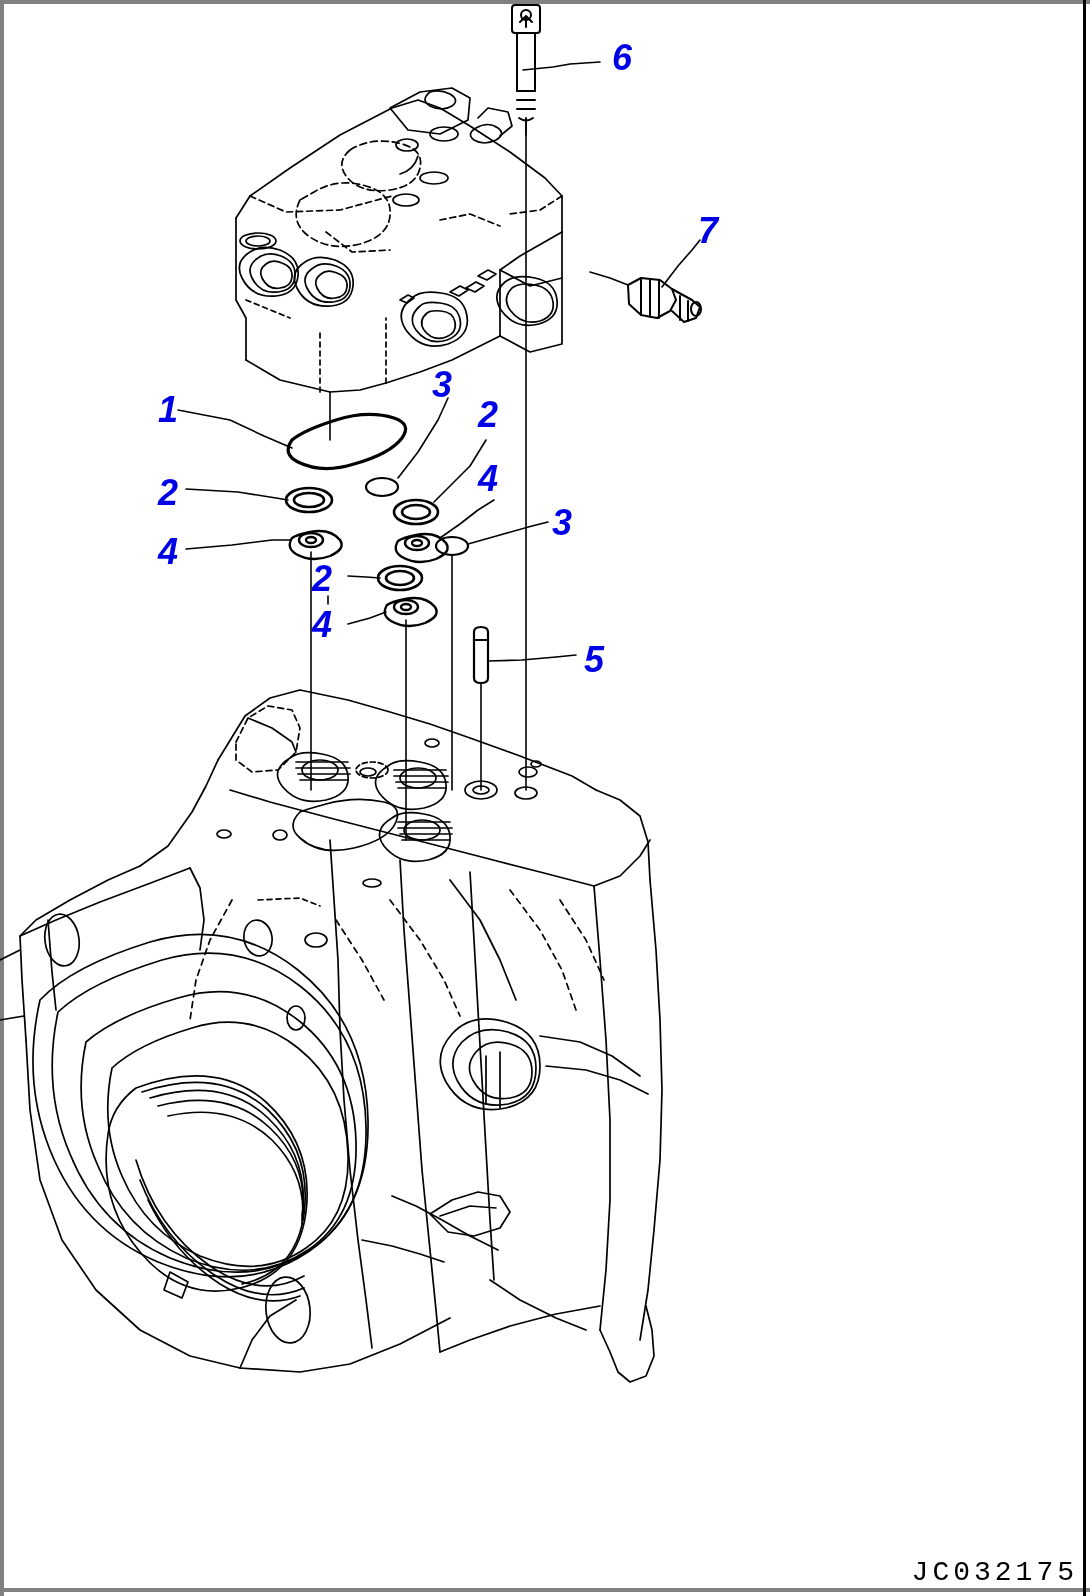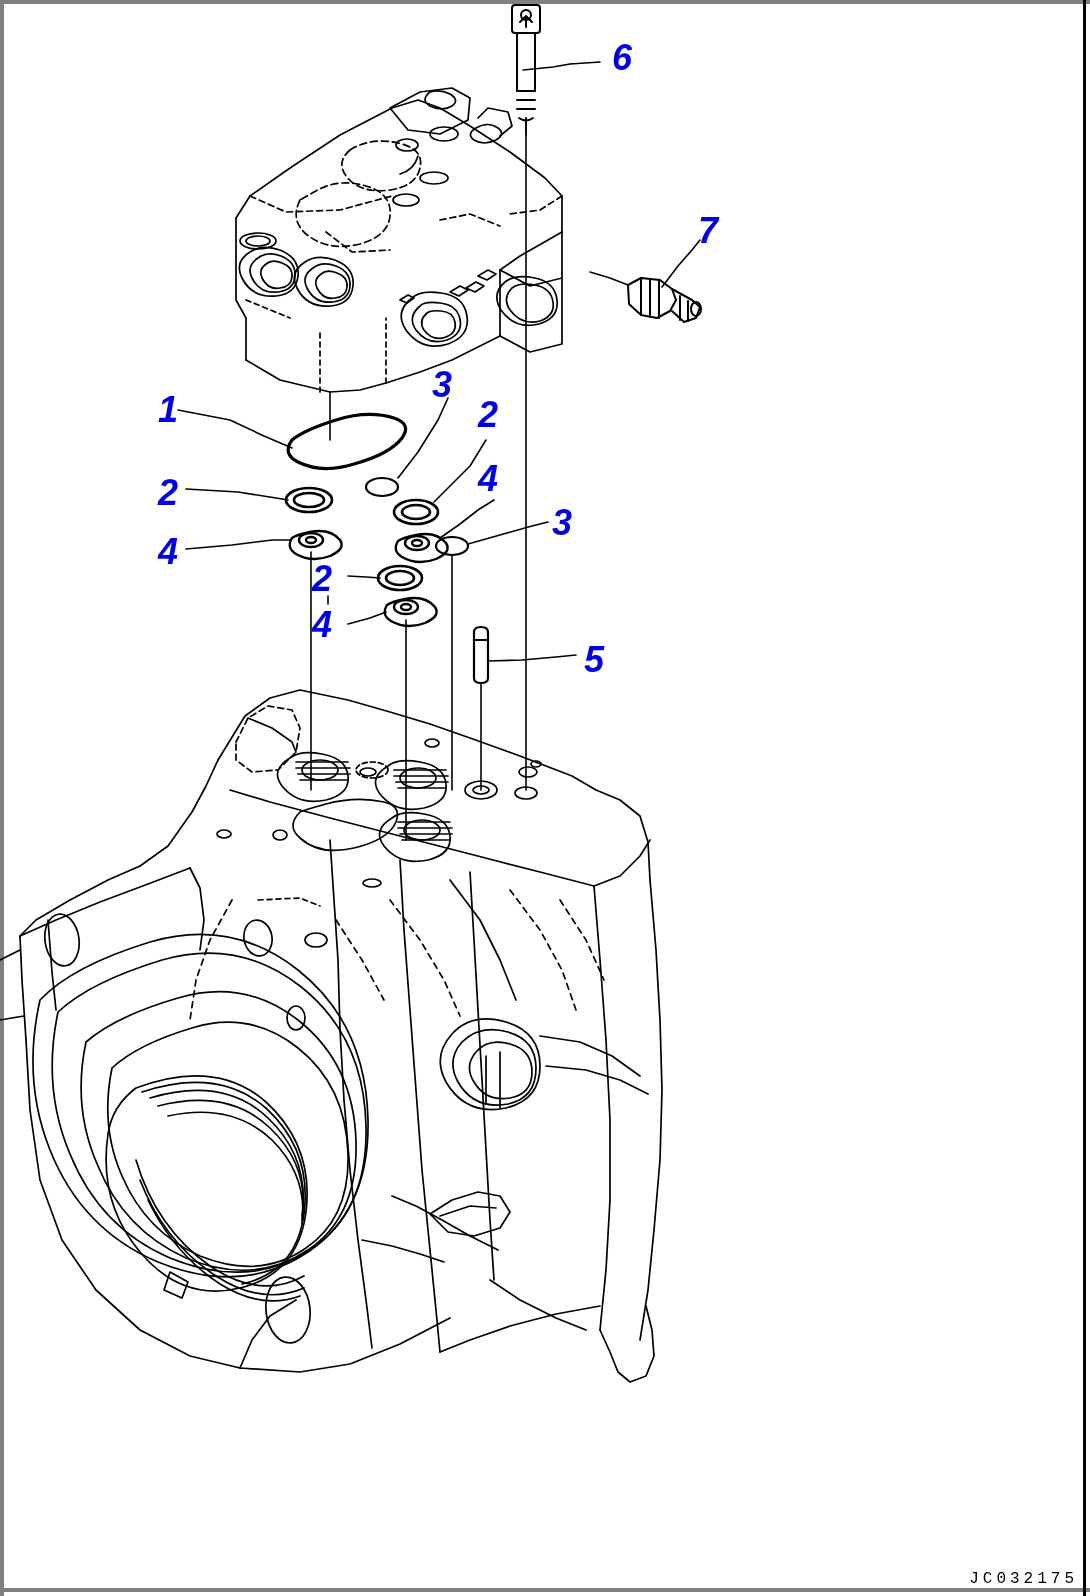--- a/index.html
+++ b/index.html
@@ -51,21 +51,21 @@
     user-select: none;
   }
 
   
   .drawing-code {
     position: absolute;
     right: 12px;
     bottom: 8px;
     color: #000000;
     font-family: "Liberation Mono", monospace;
-    font-size: 16px;
+    font-size: 28px;
     letter-spacing: 4px;
     white-space: nowrap;
   }
 </style>
 </head>
 <body>
 
 <div id="page">
 
   <div class="frame-top"></div>

